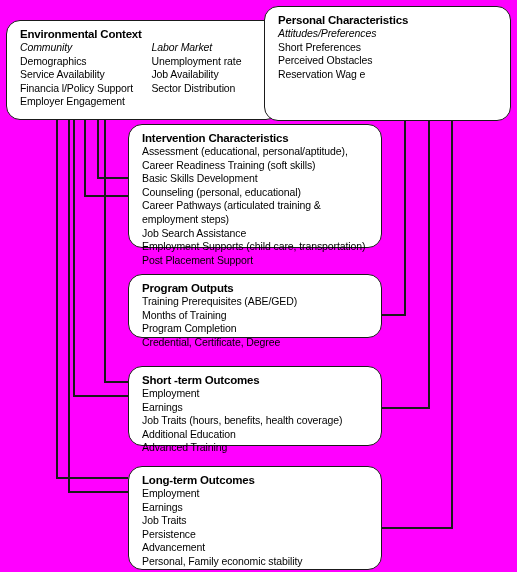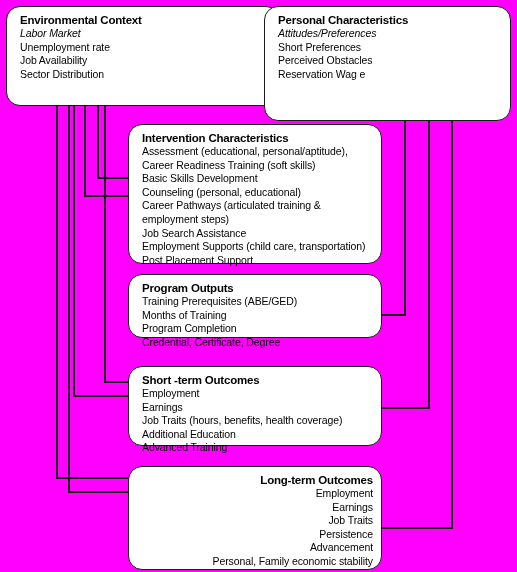--- a/index.html
+++ b/index.html
@@ -68,26 +68,26 @@
     flex-direction: column;
   }
   .col-a { width: 132px; }
   .col-b { width: 120px; }
   .list {
     display: flex;
     flex-direction: column;
   }
 
   
-  #box-env  { left: 6px;   top: 6px;   width: 274px; height: 100px; }
+  #box-env  { left: 6px;   top: 20px;   width: 274px; height: 100px; }
   #box-pers { left: 264px; top: 6px;   width: 247px; height: 115px; }
-  #box-int  { left: 128px; top: 124px; width: 254px; height: 140px; }
+  #box-int  { left: 128px; top: 124px; width: 254px; height: 124px; }
   #box-out  { left: 128px; top: 274px; width: 254px; height: 64px; }
   #box-st   { left: 128px; top: 366px; width: 254px; height: 80px; }
-  #box-lt   { left: 128px; top: 466px; width: 254px; height: 104px; text-align: right; }
+  #box-lt   { left: 128px; top: 466px; width: 254px; height: 104px; }
 </style>
 </head>
 <body>
 
 <div id="canvas">
 
   <svg class="connectors" viewBox="0 0 517 572" width="517" height="572">
     <g fill="none" stroke="#1a1a1a" stroke-width="1.3" shape-rendering="crispEdges">
 
       <path d="M 98 106 L 98 178 L 128 178"></path>
@@ -104,20 +104,27 @@
       <path d="M 405 106 L 405 315 L 382 315"></path>
       <path d="M 429 106 L 429 408 L 382 408"></path>
       <path d="M 452 106 L 452 528 L 382 528"></path>
     </g>
   </svg>
 
   <div class="box" id="box-env">
     <div class="inner">
       <div class="box-title">Environmental Context</div>
       <div class="cols">
+        <div class="col col-a">
+          <div class="box-item ital">Community</div>
+          <div class="box-item">Demographics</div>
+          <div class="box-item">Service Availability</div>
+          <div class="box-item">Financia l/Policy Support</div>
+          <div class="box-item">Employer Engagement</div>
+        </div>
         <div class="col col-b">
           <div class="box-item ital">Labor Market</div>
           <div class="box-item">Unemployment rate</div>
           <div class="box-item">Job Availability</div>
           <div class="box-item">Sector Distribution</div>
         </div>
       </div>
     </div>
   </div>
 

